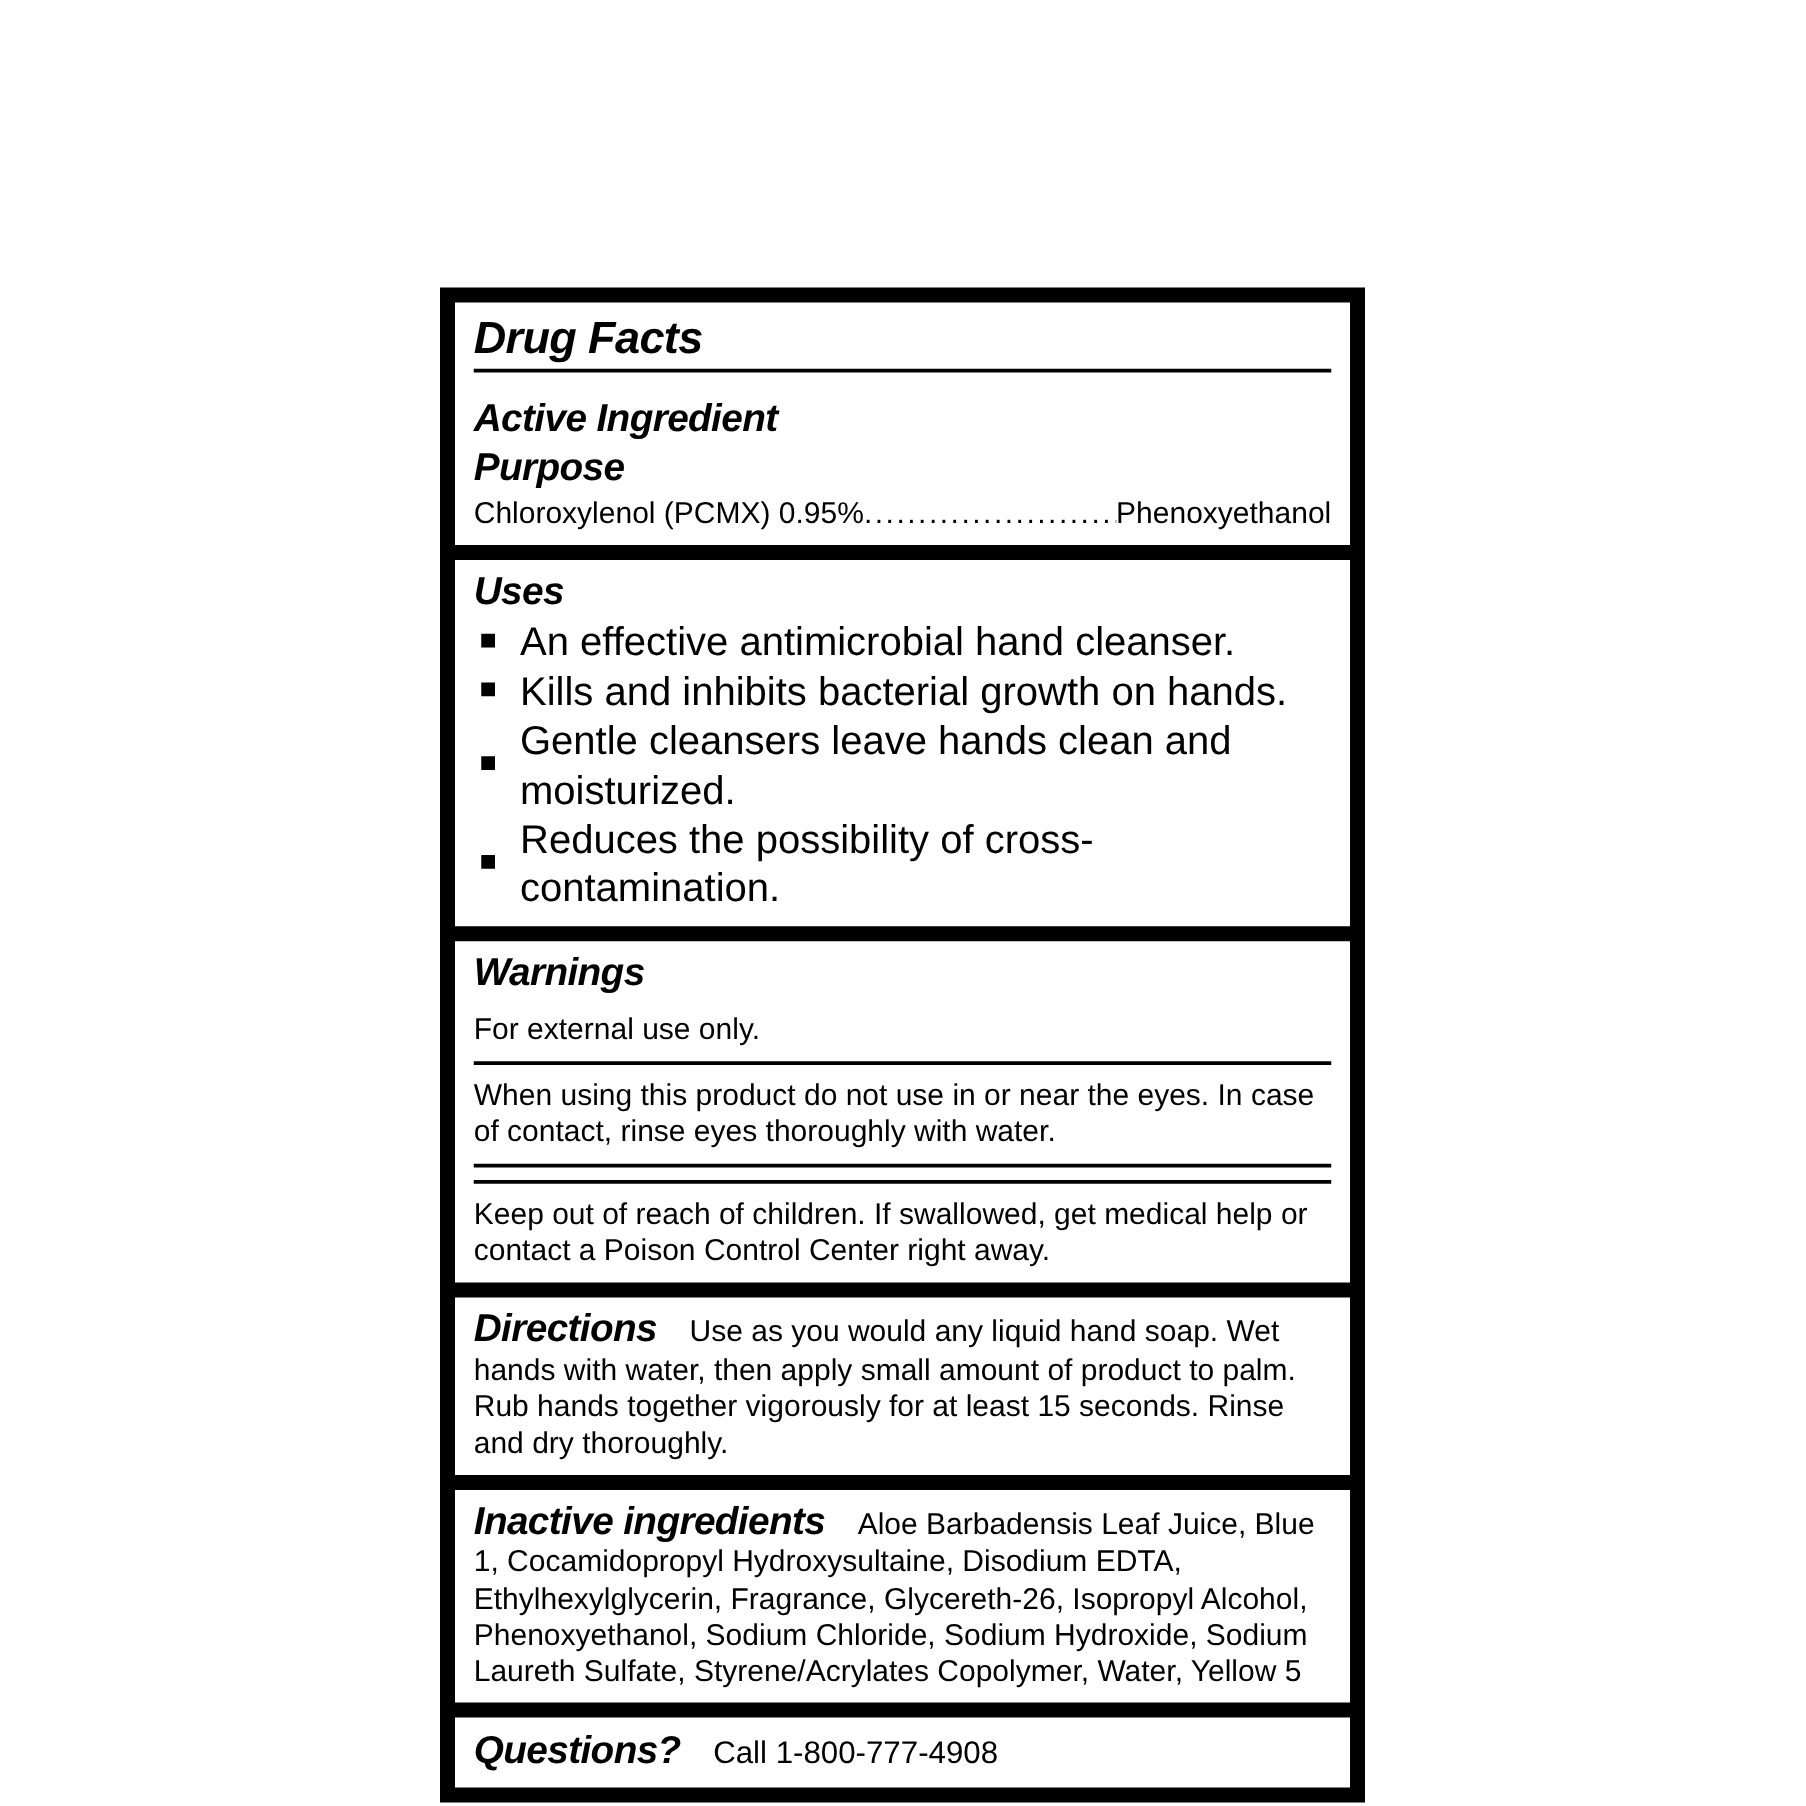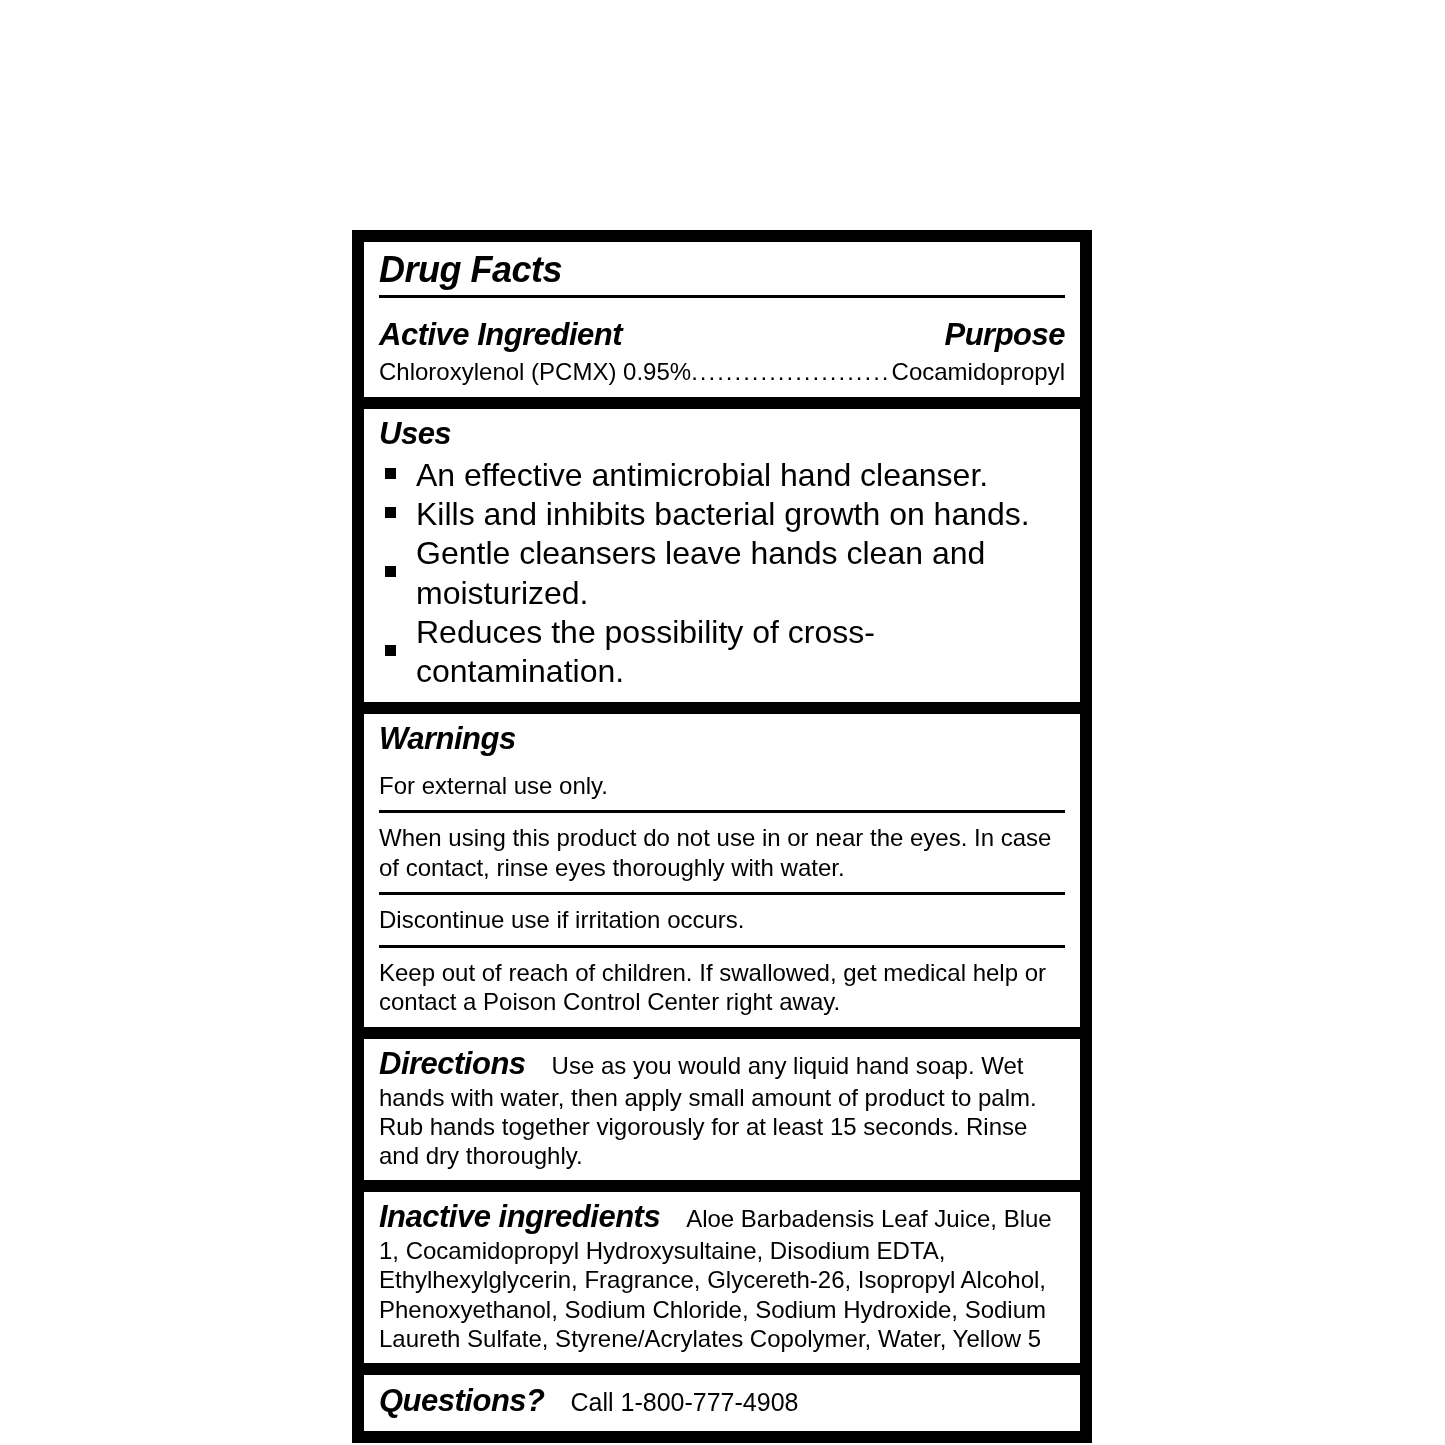--- a/index.html
+++ b/index.html
@@ -64,23 +64,23 @@
   }
   
   .body-text {
     font-size: 24px;
     line-height: 1.22;
   }
   .bold { font-weight: normal; }
   
   .ai-row {
     display: flex;
-    justify-content: space-between;
     align-items: baseline;
     margin-top: 18px;
+    flex-direction: column;
   }
   .ai-line {
     display: flex;
     align-items: baseline;
     font-size: 24px;
     line-height: 1.25;
     margin-top: 2px;
     justify-content: space-between;
   }
   .dots {
@@ -132,21 +132,21 @@
     <div class="section">
       <div class="h-title">Drug Facts</div>
       <hr class="thin-rule">
       <div class="ai-row">
         <span class="h-section">Active Ingredient</span>
         <span class="h-section">Purpose</span>
       </div>
       <div class="ai-line">
         <span>Chloroxylenol (PCMX) 0.95%</span>
         <span class="dots">............................</span>
-        <span>Cocamidopropyl</span>
+        <span>Phenoxyethanol</span>
       </div>
     </div>
 
     <div class="section">
       <div class="h-section">Uses</div>
       <ul class="uses-list">
         <li>
           <span class="bullet-square"></span>
           <span>An effective antimicrobial hand cleanser.</span>
         </li>
@@ -164,21 +164,20 @@
         </li>
       </ul>
     </div>
 
     <div class="section warnings">
       <div class="h-section">Warnings</div>
       <p class="warn-para bold">For external use only.</p>
       <hr class="warn-rule">
       <p class="warn-para"><span class="bold">When using this product</span><span> do not use in or near the eyes. In case of contact, rinse eyes thoroughly with water.</span></p>
       <hr class="warn-rule">
-      <p class="warn-para"><span class="bold">Discontinue use if</span><span> irritation occurs.</span></p>
       <hr class="warn-rule">
       <p class="warn-para"><span class="bold">Keep out of reach of children.</span><span> If swallowed, get medical help or contact a Poison Control Center right away.</span></p>
     </div>
 
     <div class="section">
       <p class="body-text"><span class="h-inline">Directions</span><span>Use as you would any liquid hand soap. Wet hands with water, then apply small amount of product to palm. Rub hands together vigorously for at least 15 seconds. Rinse and dry thoroughly.</span></p>
     </div>
 
     <div class="section">
       <p class="body-text"><span class="h-inline">Inactive ingredients</span><span>Aloe Barbadensis Leaf Juice, Blue 1, Cocamidopropyl Hydroxysultaine, Disodium EDTA, Ethylhexylglycerin, Fragrance, Glycereth-26, Isopropyl Alcohol, Phenoxyethanol, Sodium Chloride, Sodium Hydroxide, Sodium Laureth Sulfate, Styrene/Acrylates Copolymer, Water, Yellow 5</span></p>

